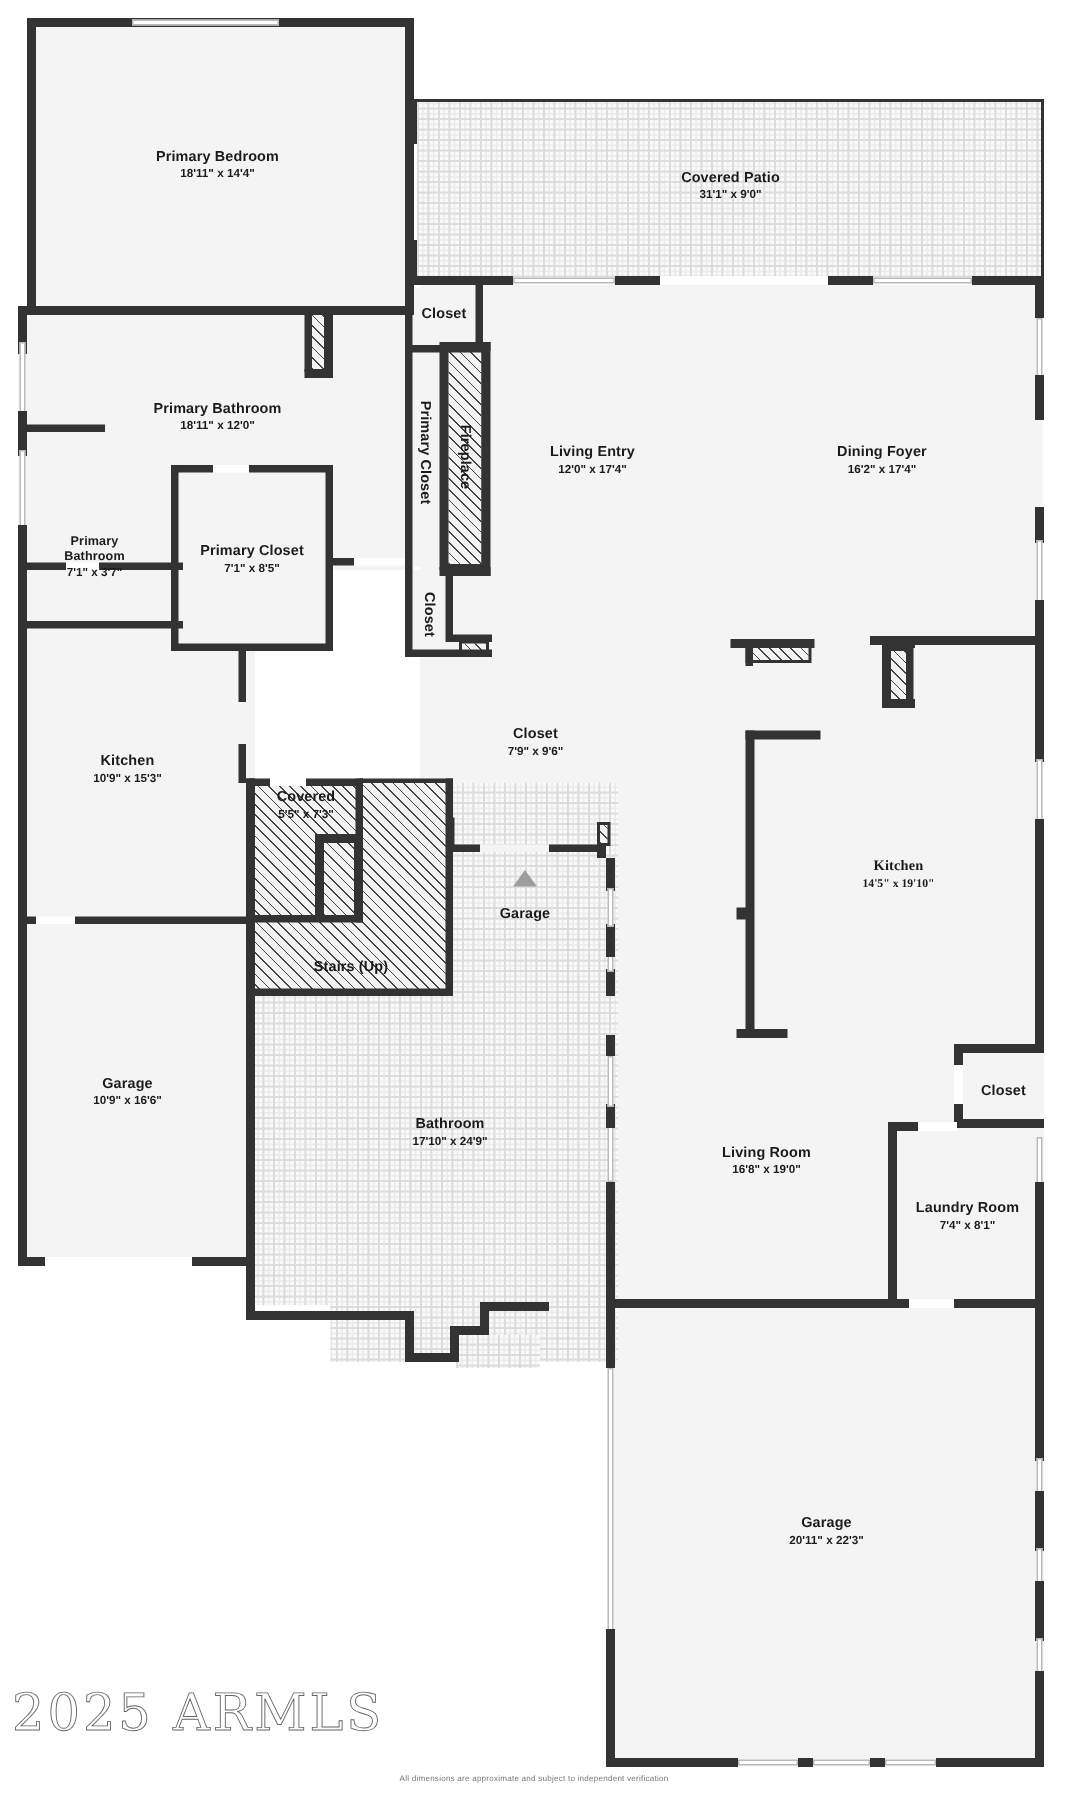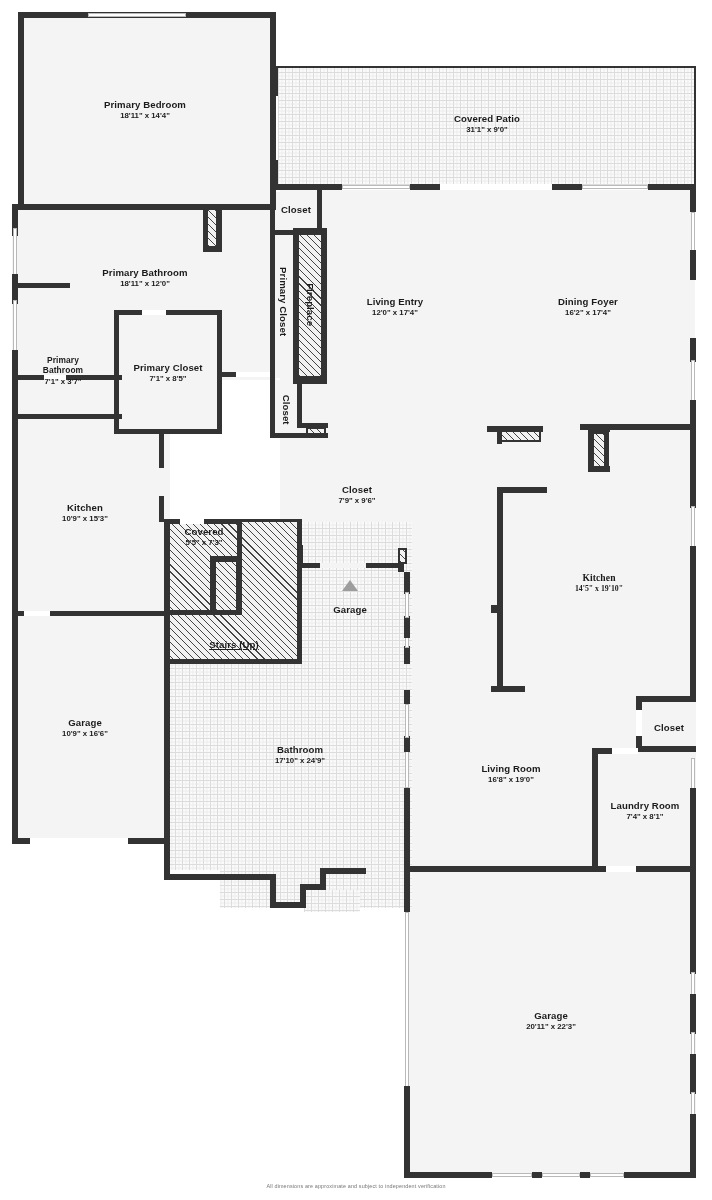--- a/index.html
+++ b/index.html
@@ -367,27 +367,28 @@
   </div>
   <div class="lbl vert" style="left:256px;top:404px;width:60px;transform:rotate(90deg);">
     <span class="n">Closet</span>
   </div>
   <div class="lbl vert" style="left:223px;top:296px;width:120px;transform:rotate(90deg);">
     <span class="n">Primary Closet</span>
   </div>
   <div class="lbl vert" style="left:270px;top:299px;width:80px;transform:rotate(90deg);">
     <span class="n">Fireplace</span>
   </div>
-  <div class="lbl" style="left:176px;top:639px;width:116px;text-decoration:underline;">
+  <div class="lbl" style="left:176px;top:639px;width:116px;">
     <span class="n">Stairs (Up)</span>
   </div>
   <div class="lbl vert" style="left:639px;top:722px;width:60px;">
     <span class="n">Closet</span>
   </div>
 
   <div class="entrytri" style="left:342px;top:580px;"></div>
   <div class="lbl" style="left:310px;top:604px;width:80px;">
     <span class="n">Garage</span>
   </div>
 
+  <div id="wm">2025 ARMLS</div>
   <div id="foot">All dimensions are approximate and subject to independent verification</div>
 
 </div>
 
 </body></html>

